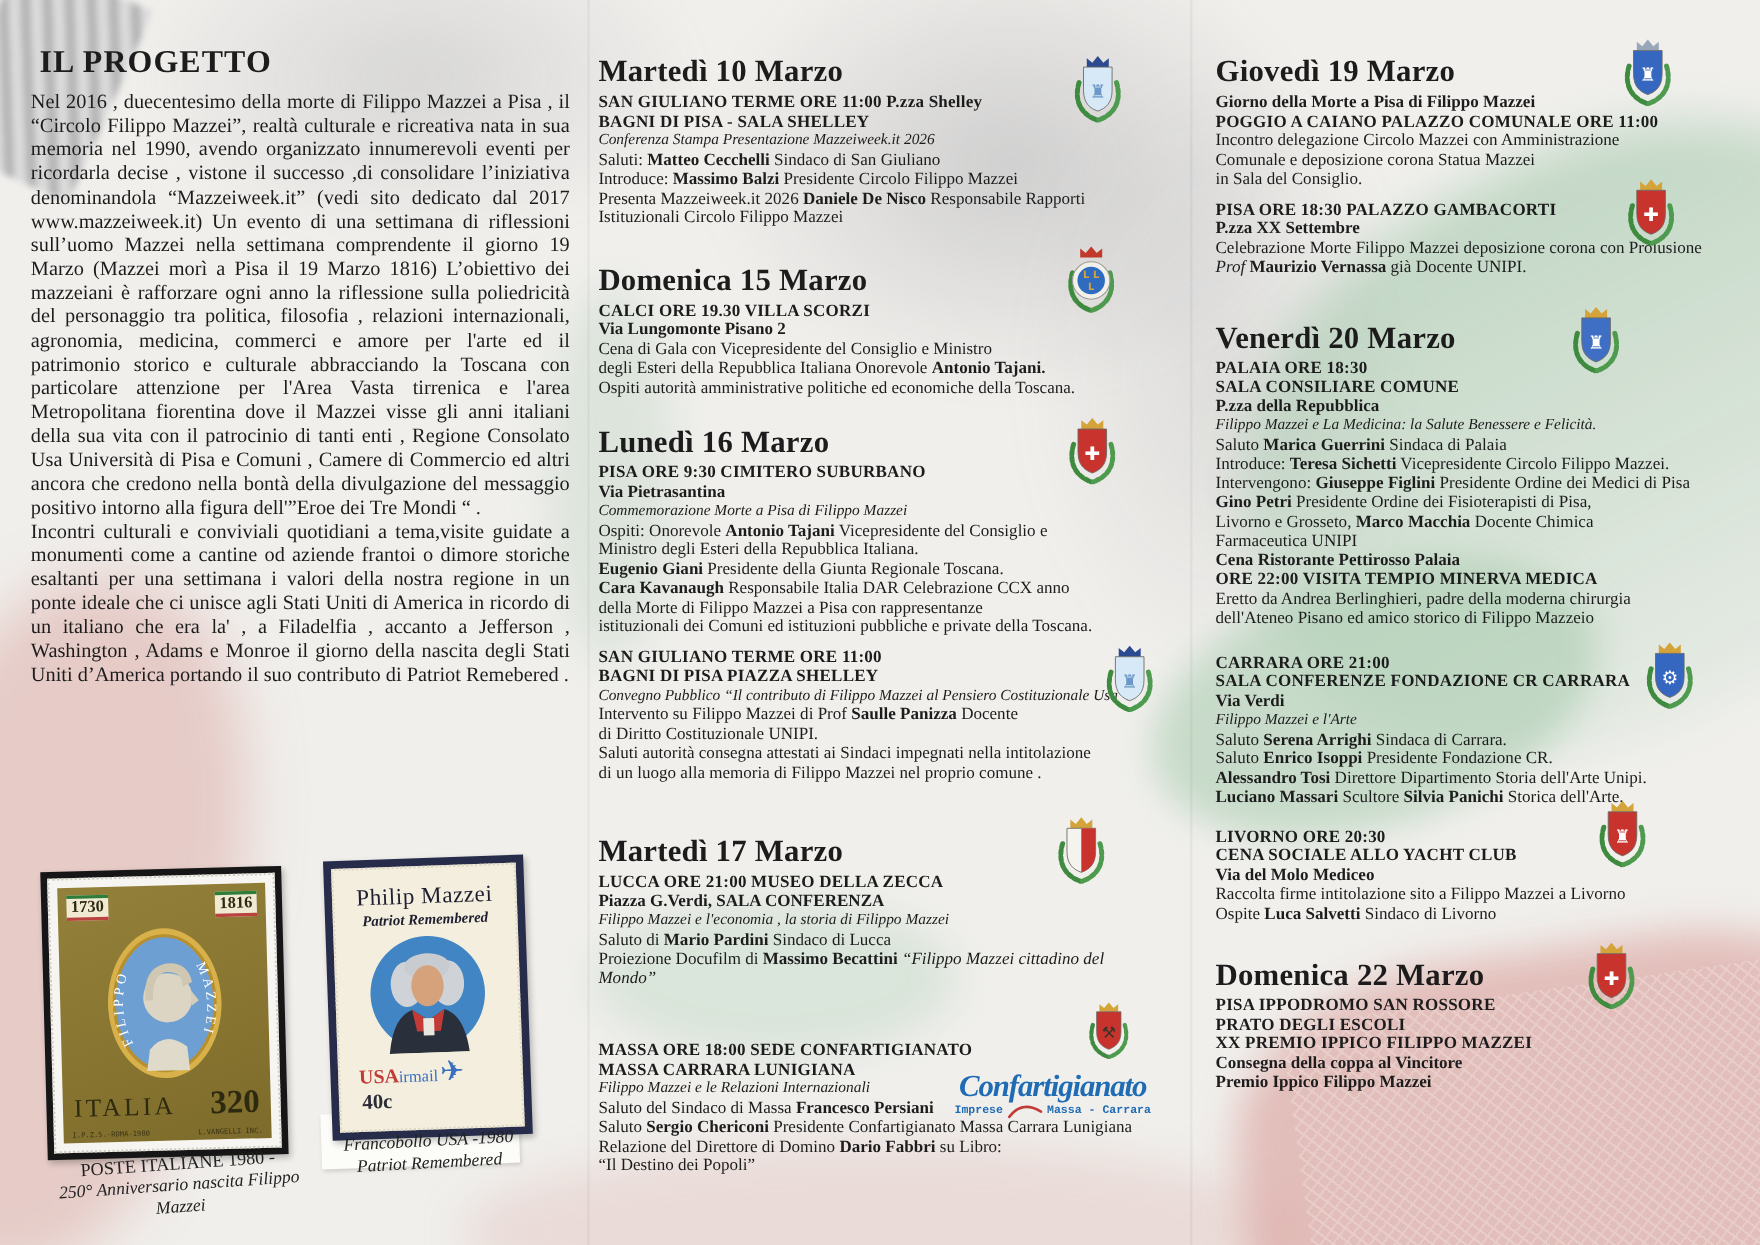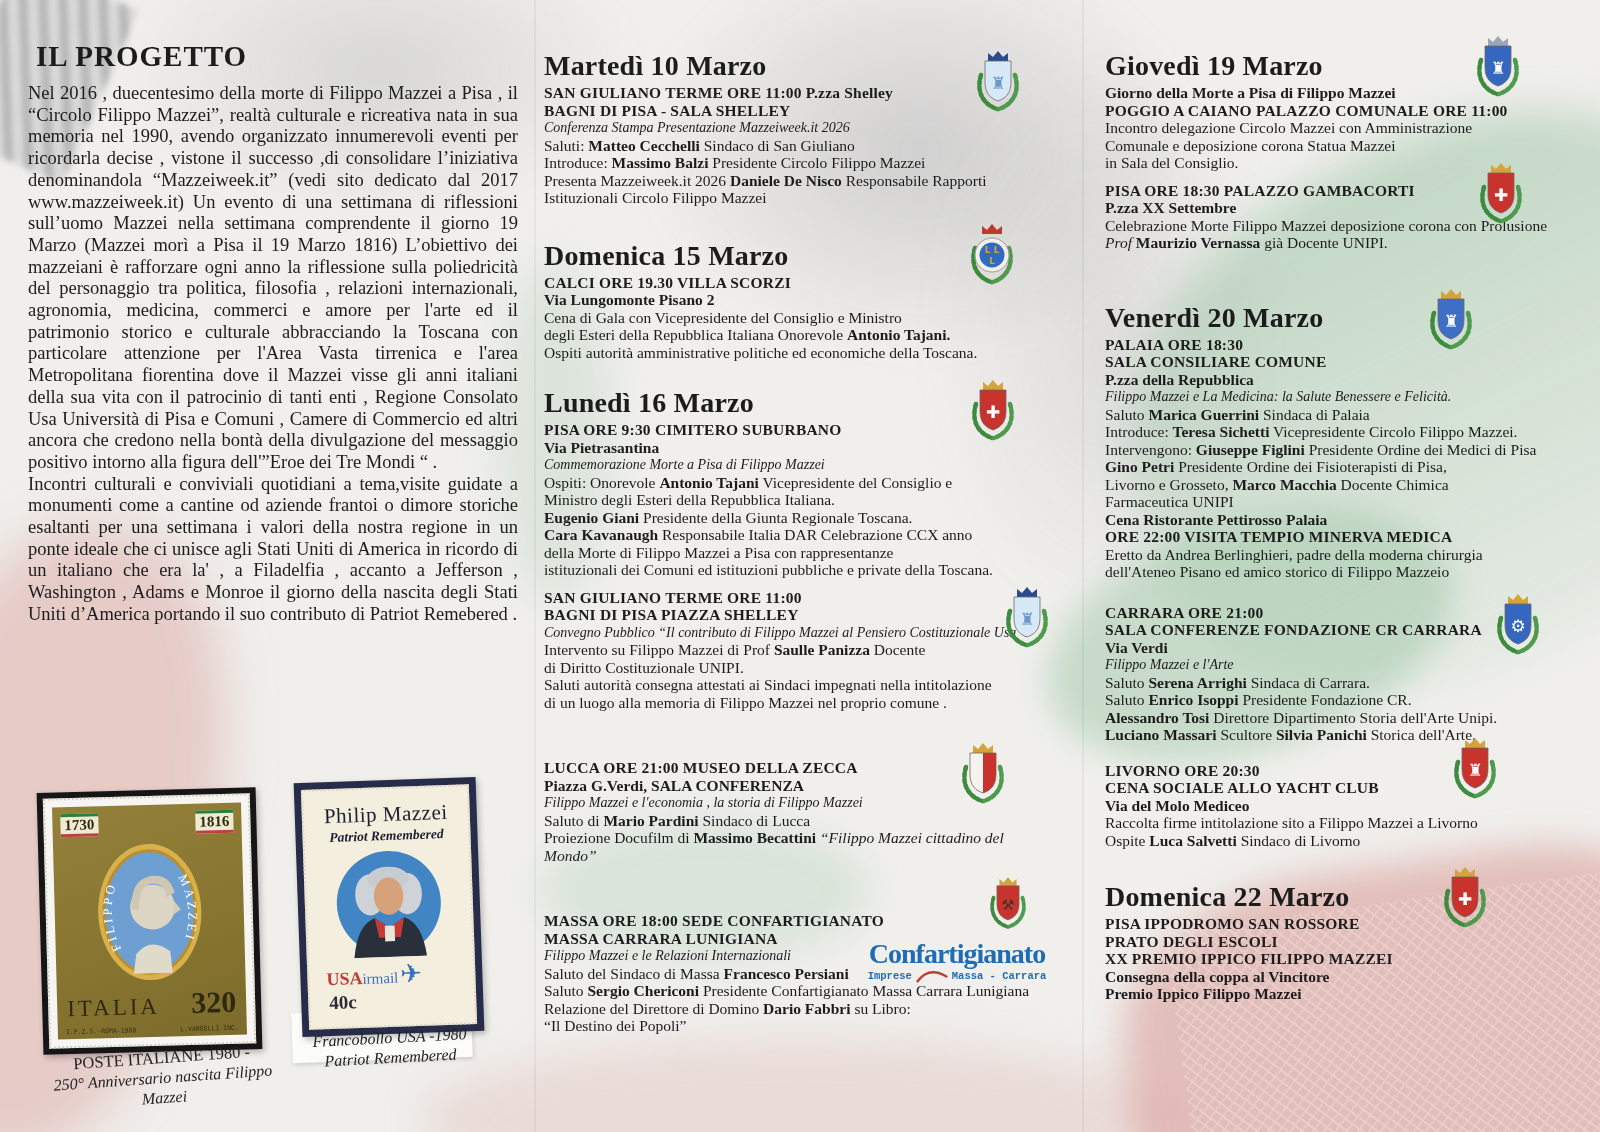--- a/index.html
+++ b/index.html
@@ -47,40 +47,40 @@
   .sec{position:relative;}
   .sec .heading{font-size:28px;line-height:32px;font-weight:bold;margin-bottom:2px;letter-spacing:.2px;}
   .ln{font-size:15.5px;line-height:17.5px;}
   .ln.sub{font-weight:bold;letter-spacing:.2px;}
   .ln.subsm{font-weight:bold;}
   .ln.it{font-style:italic;font-size:14px;}
   .ln span.b{font-weight:bold;}
   .ln span.i{font-style:italic;}
   .m2{margin-top:33px;} .m3{margin-top:26px;} .m4{margin-top:10px;}
   .m5{margin-top:48px;} .m6{margin-top:48px;}
-  .r2{margin-top:10px;} .r3{margin-top:50px;} .r4{margin-top:23px;}
+  .r2{margin-top:10px;} .r3{margin-top:40px;} .r4{margin-top:23px;}
   .r5{margin-top:18px;} .r6{margin-top:32px;}
   
   .arms{position:absolute;width:54px;height:64px;}
   .arms svg{width:100%;height:100%;}
   .m1 .arms{top:-2px;right:34px;}
   .m2 .arms{top:-19px;right:40px;}
   .m3 .arms{top:-10px;right:39px;}
   .m4 .arms{top:-5px;right:5px;}
   .m5 .arms{top:-19px;right:49px;}
   .m6 .arms{top:-38px;right:28px;width:46px;height:56px;}
   .r1 .arms{top:-17px;right:67px;}
   .r2 .arms{top:-22px;right:64px;}
   .r3 .arms{top:-16px;right:114px;}
   .r4 .arms{top:-13px;right:47px;}
   .r5 .arms{top:-27px;right:90px;}
   .r6 .arms{top:-17px;right:100px;}
   
   .confart{position:absolute;right:-14px;top:28px;width:232px;text-align:center;line-height:1;}
-  .confart .script{font-family:"Liberation Serif",serif;font-weight:bold;
+  .confart .script{font-family:"Liberation Serif",serif;font-style:italic;font-weight:bold;
                    font-size:28px;color:#1f6cb5;letter-spacing:-1px;}
   .confart .subrow{display:flex;align-items:center;justify-content:center;gap:4px;margin-top:1px;}
   .confart .subrow span{font-family:Liberation Mono, monospace;font-weight:bold;
                    font-size:10.5px;color:#1f6cb5;}
   
   .stamp{position:absolute;box-shadow:2px 3px 6px rgba(0,0,0,.25);}
   .stamp1{left:40px;top:790px;width:207px;transform:rotate(-1.5deg);background:#161616;padding:6px;}
   .stamp2{left:298px;top:780px;width:168px;transform:rotate(-2deg);background:#262c49;padding:7px;}
   .perf{background:#f6f5f1;padding:7px;border:2px dotted #cfccc2;}
   .s1-art{position:relative;height:232px;background:linear-gradient(160deg,#93803a,#877430 60%,#7d6b2c);}
@@ -269,20 +269,21 @@
         <div class="ln body">di un luogo alla memoria di Filippo Mazzei nel proprio comune .</div>
         <div class="arms"><svg viewBox="0 0 54 64">
             <path d="M10,27 C5,44 12,56 26,61" fill="none" stroke="#3e8a3e" stroke-width="4.5" stroke-dasharray="3.5 2.5" stroke-linecap="round"></path>
             <path d="M44,27 C49,44 42,56 28,61" fill="none" stroke="#4e9a4e" stroke-width="4.5" stroke-dasharray="3.5 2.5" stroke-linecap="round"></path>
             <polygon points="17,13 17,5 22,9 27,3 32,9 37,5 37,13" fill="#2b4a8f"></polygon>
             <path d="M14,13 h26 v21 c0,12 -6,16.5 -13,19 c-7,-2.5 -13,-7 -13,-19 z" fill="#d7e8f7" stroke="#6a6a64" stroke-width="0.8"></path>
             <text x="27" y="41" text-anchor="middle" font-size="17" fill="#6b98c8" style="font-family:'DejaVu Sans',sans-serif">♜</text>
           </svg></div>
       </div>
       <div class="sec m5">
+        <div class="heading">Martedì 17 Marzo</div>
         <div class="ln sub">LUCCA ORE 21:00 MUSEO DELLA ZECCA</div>
         <div class="ln subsm">Piazza G.Verdi, SALA CONFERENZA</div>
         <div class="ln it">Filippo Mazzei e l'economia , la storia di Filippo Mazzei</div>
         <div class="ln body"><span>Saluto di </span><span class="b">Mario Pardini</span><span> Sindaco di Lucca</span></div>
         <div class="ln body"><span>Proiezione Docufilm di </span><span class="b">Massimo Becattini</span><span class="i"> “Filippo Mazzei cittadino del Mondo”</span></div>
         <div class="arms"><svg viewBox="0 0 54 64">
             <path d="M10,27 C5,44 12,56 26,61" fill="none" stroke="#3e8a3e" stroke-width="4.5" stroke-dasharray="3.5 2.5" stroke-linecap="round"></path>
             <path d="M44,27 C49,44 42,56 28,61" fill="none" stroke="#4e9a4e" stroke-width="4.5" stroke-dasharray="3.5 2.5" stroke-linecap="round"></path>
             <polygon points="17,13 17,5 22,9 27,3 32,9 37,5 37,13" fill="#d4a33a"></polygon>
             <path d="M14,13 h26 v21 c0,12 -6,16.5 -13,19 c-7,-2.5 -13,-7 -13,-19 z" fill="#f5f3ee" stroke="#6a6a64" stroke-width="0.8"></path>

